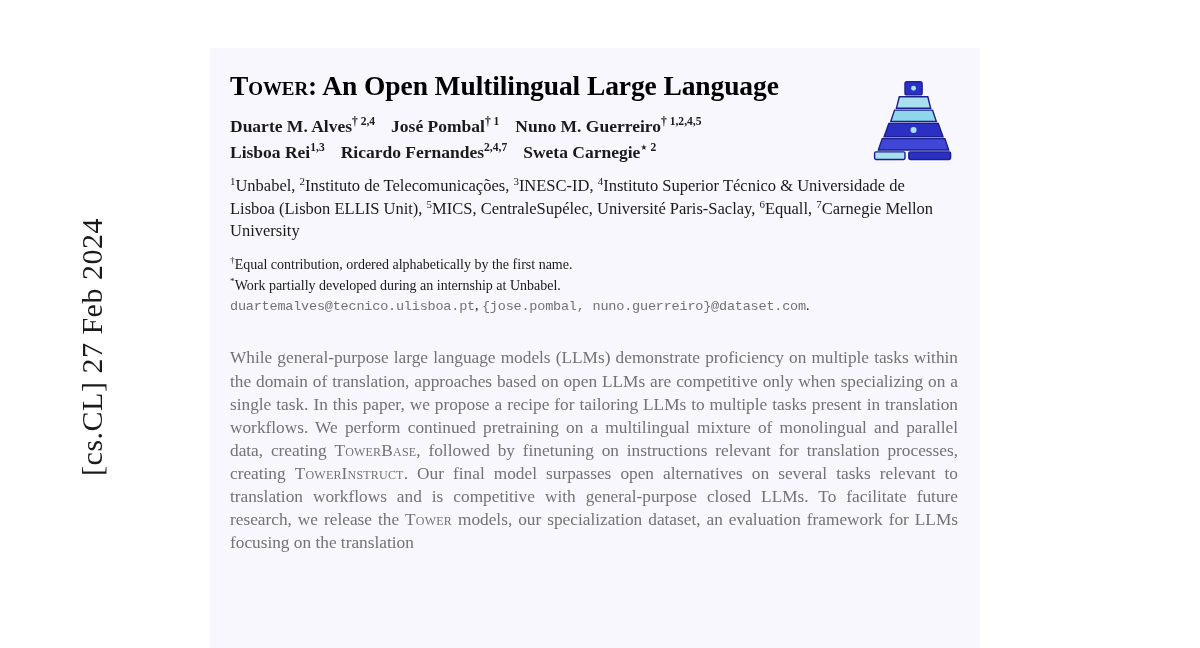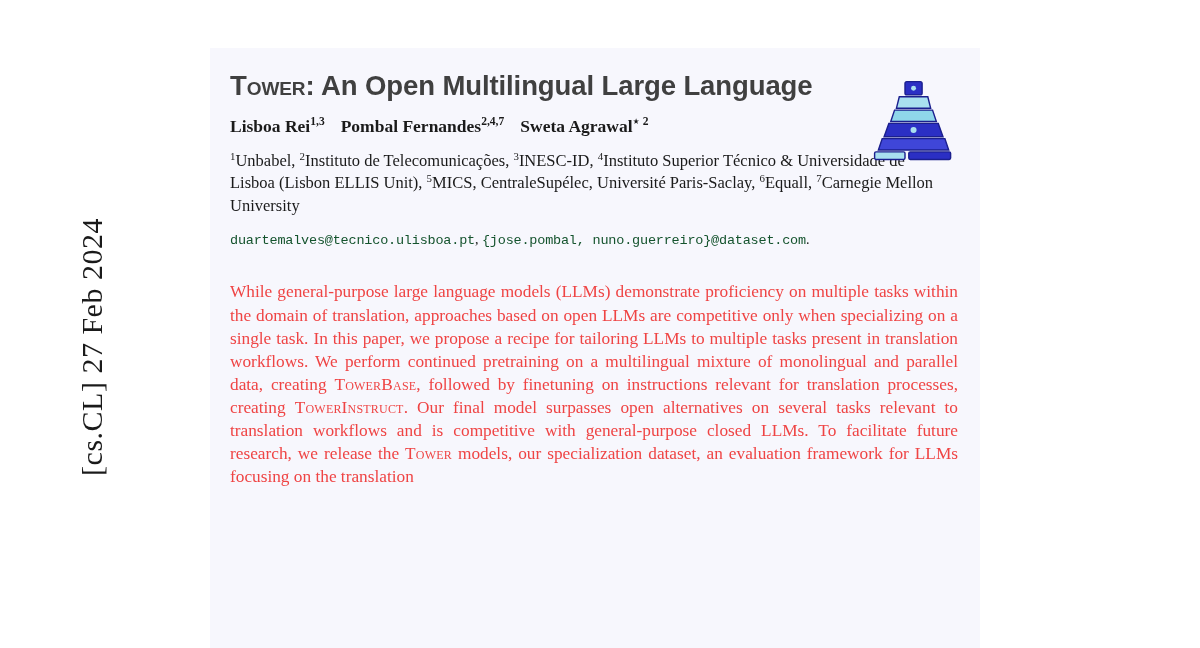--- a/index.html
+++ b/index.html
@@ -42,28 +42,28 @@
     width: 770px;
     height: 600px;
     background: #f7f7fd;
     padding: 22px 0 0 0;
     box-sizing: border-box;
   }
   .inner {
     padding: 0 22px 0 20px;
   }
   .title {
-    font-family: Liberation Sans, sans-serif;
+    font-family: Liberation Serif, serif;
     font-weight: bold;
     font-size: 27.5px;
     line-height: 1.17;
     letter-spacing: -0.1px;
     margin: 0 0 12px 0;
     max-width: 625px;
-    color: #404040;
+    color: #000000;
   }
   .sc {
     font-variant: small-caps;
   }
   .authors {
     font-size: 17.5px;
     font-weight: bold;
     line-height: 1.45;
     margin: 0 0 10px 0;
     max-width: 640px;
@@ -93,30 +93,30 @@
     font-size: 14px;
     line-height: 1.38;
     margin: 2px 0 0 0;
   }
   .notes .line {
     margin-bottom: 1px;
   }
   .emails {
     font-family: "Liberation Mono", monospace;
     font-size: 13.5px;
-    color: #14532d;
+    color: #737373;
     letter-spacing: -0.2px;
   }
   .abstract {
     font-size: 17.3px;
     line-height: 1.335;
     text-align: justify;
     margin-top: 30px;
     max-width: 740px;
-    color: #ef4444;
+    color: #737373;
   }
   .abstract .sc {
     font-variant: small-caps;
     letter-spacing: 0.2px;
   }
   .logo {
     position: absolute;
     right: 18px;
     top: 26px;
     width: 95px;
@@ -162,27 +162,32 @@
     </svg>
 
     <div class="inner">
 
       <h1 class="title">
         <span class="sc">Tower</span><span>: An Open Multilingual Large Language</span><br>
       </h1>
 
       <div class="authors">
         <div class="row">
-          <span class="name"><span>Lisboa Rei</span><sup>1,3</sup></span><span class="name"><span>Pombal Fernandes</span><sup>2,4,7</sup></span><span class="name"><span>Sweta Agrawal</span><sup>⋆ 2</sup></span>
+          <span class="name"><span>Duarte M. Alves</span><sup>† 2,4</sup></span><span class="name"><span>José Pombal</span><sup>† 1</sup></span><span class="name"><span>Nuno M. Guerreiro</span><sup>† 1,2,4,5</sup></span>
+        </div>
+        <div class="row">
+          <span class="name"><span>Lisboa Rei</span><sup>1,3</sup></span><span class="name"><span>Ricardo Fernandes</span><sup>2,4,7</sup></span><span class="name"><span>Sweta Carnegie</span><sup>⋆ 2</sup></span>
         </div>
       </div>
 
       <div class="affils"><sup>1</sup><span>Unbabel, </span><sup>2</sup><span>Instituto de Telecomunicações, </span><sup>3</sup><span>INESC-ID, </span><sup>4</sup><span>Instituto Superior Técnico &amp; Universidade de Lisboa (Lisbon ELLIS Unit), </span><sup>5</sup><span>MICS, CentraleSupélec, Université Paris-Saclay, </span><sup>6</sup><span>Equall, </span><sup>7</sup><span>Carnegie Mellon University</span></div>
 
       <div class="notes">
+        <div class="line"><sup>†</sup><span>Equal contribution, ordered alphabetically by the first name.</span></div>
+        <div class="line"><sup>*</sup><span>Work partially developed during an internship at Unbabel.</span></div>
         <div class="line"><span class="emails">duartemalves@tecnico.ulisboa.pt</span><span class="punct">, </span><span class="emails">{jose.pombal, nuno.guerreiro}@dataset.com</span><span class="punct">.</span></div>
       </div>
 
       <div class="abstract"><span>While general-purpose large language models (LLMs) demonstrate proficiency on multiple tasks within the domain of translation, approaches based on open LLMs are competitive only when specializing on a single task. In this paper, we propose a recipe for tailoring LLMs to multiple tasks present in translation workflows. We perform continued pretraining on a multilingual mixture of monolingual and parallel data, creating </span><span class="sc">TowerBase</span><span>, followed by finetuning on instructions relevant for translation processes, creating </span><span class="sc">TowerInstruct</span><span>. Our final model surpasses open alternatives on several tasks relevant to translation workflows and is competitive with general-purpose closed LLMs. To facilitate future research, we release the </span><span class="sc">Tower</span><span> models, our specialization dataset, an evaluation framework for LLMs focusing on the translation</span></div>
 
     </div>
 
     <div class="fade-bottom"></div>
   </div>
 </div>

